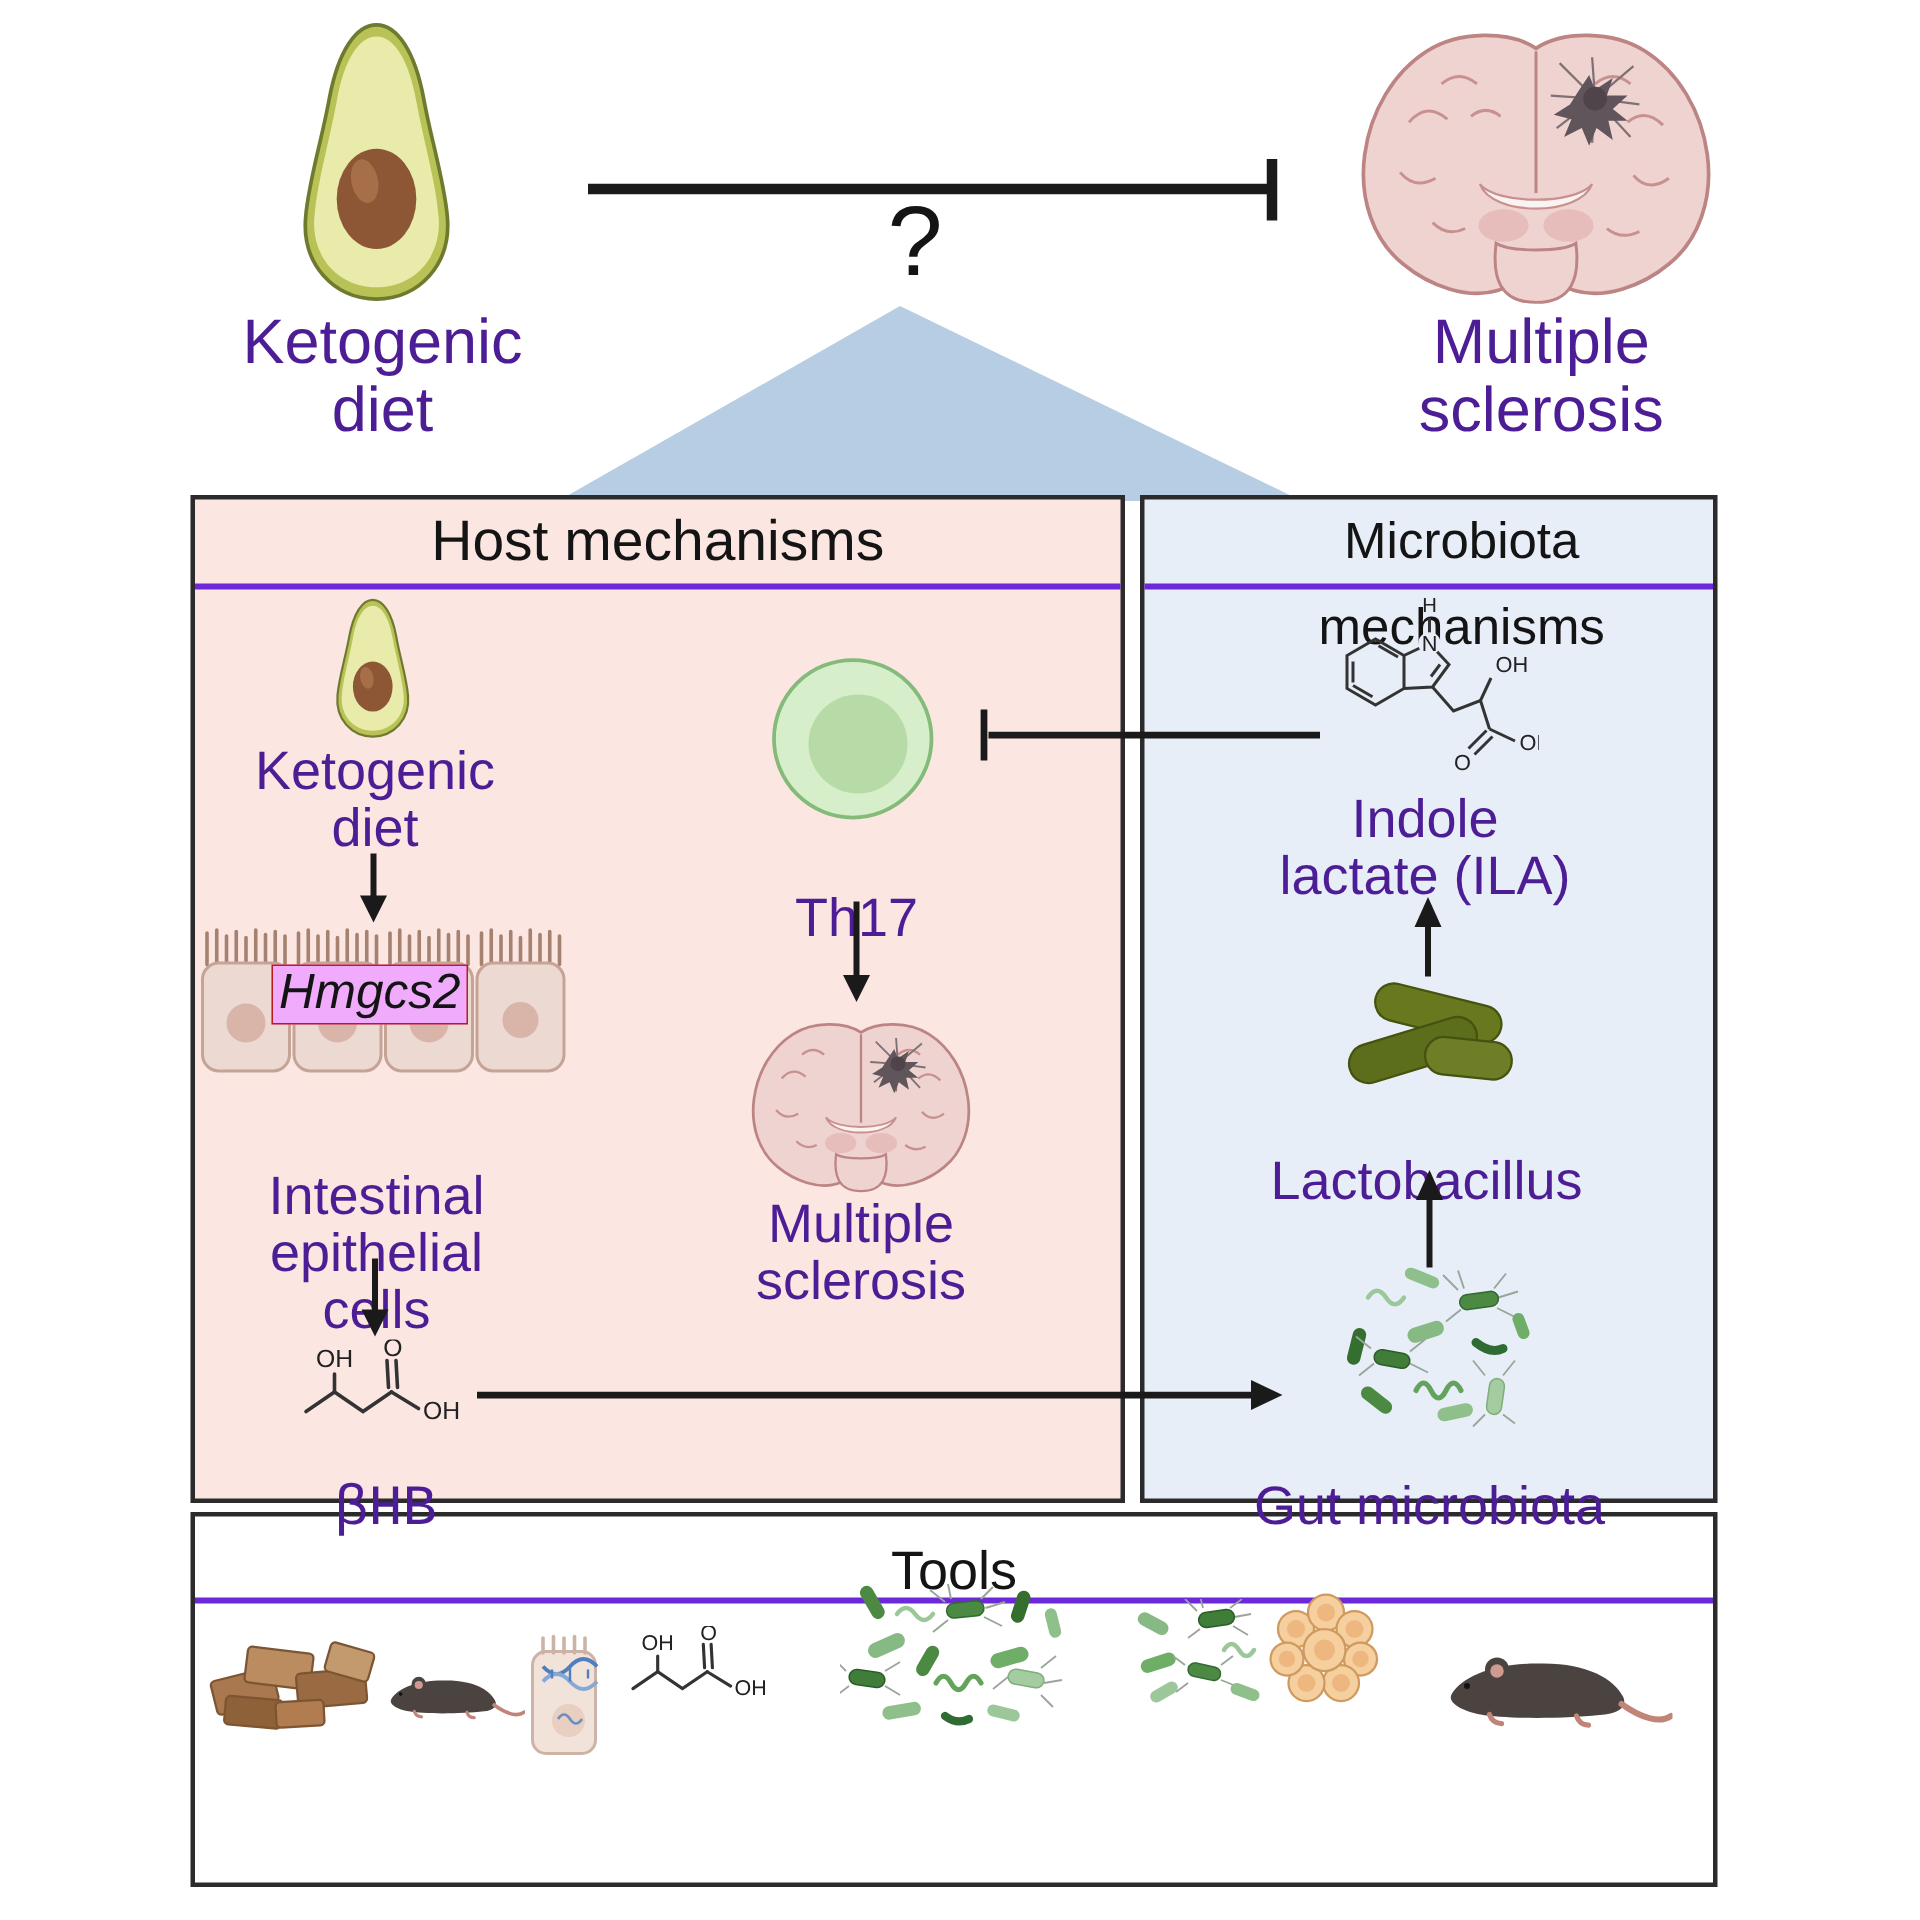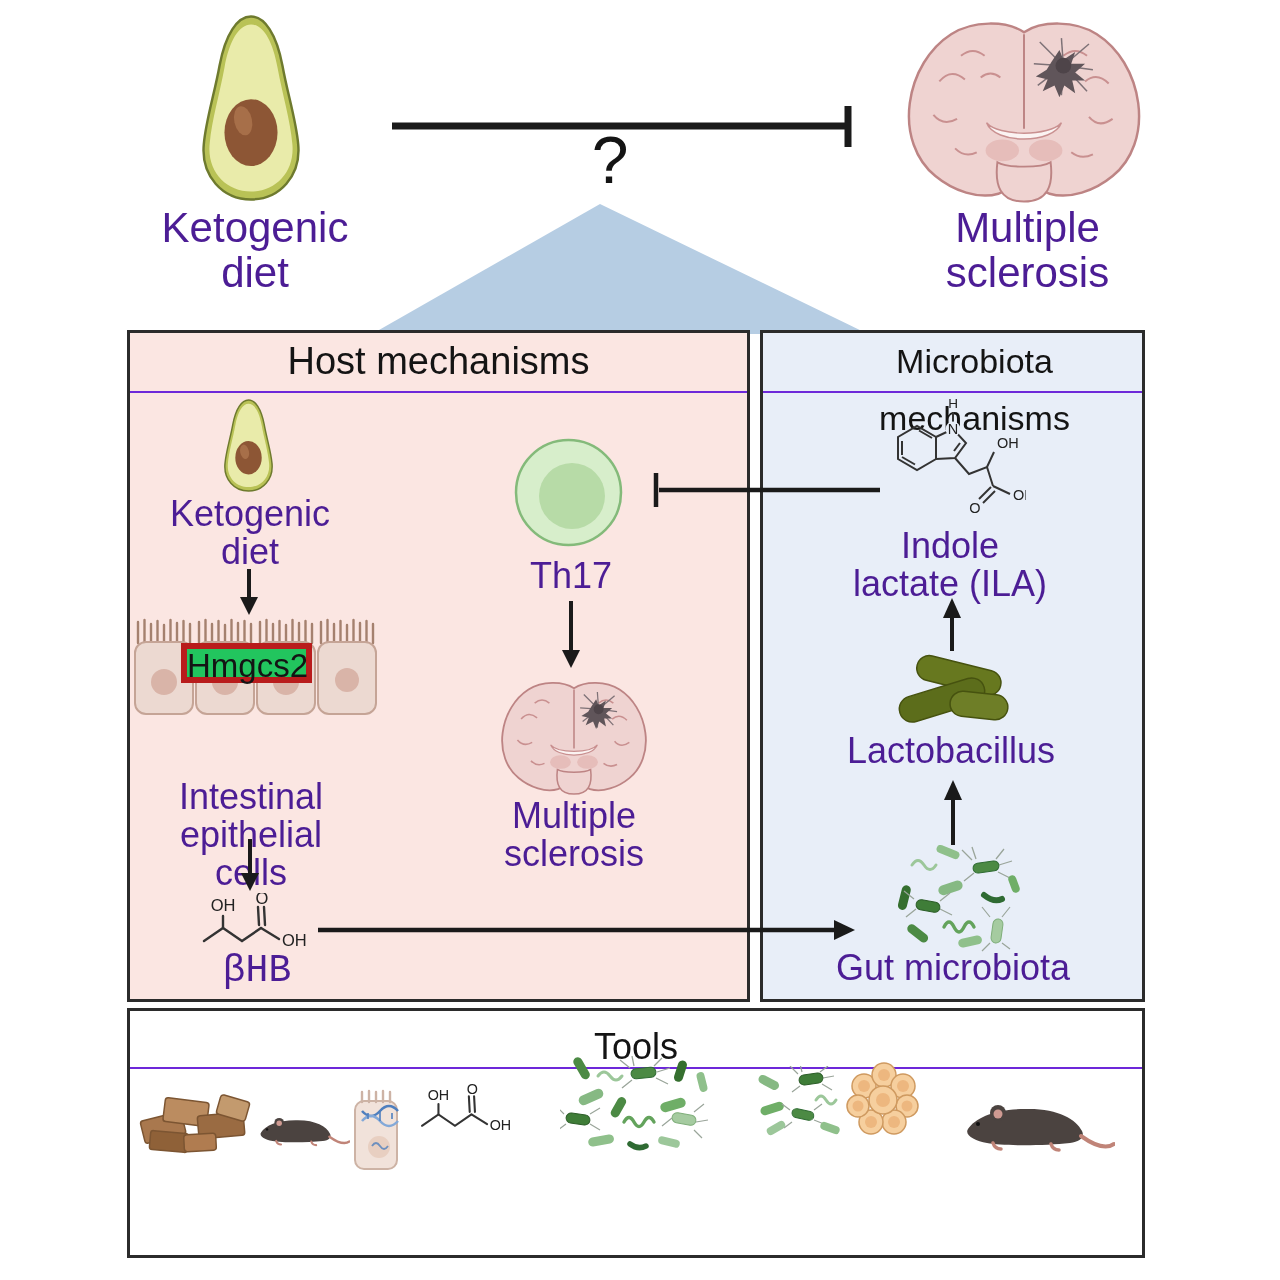--- a/index.html
+++ b/index.html
@@ -5,32 +5,32 @@
   html,body{margin:0;padding:0;background:#ffffff;}
   .canvas{
     position:relative;width:1280px;height:1280px;background:#ffffff;
     font-family:"Liberation Sans","DejaVu Sans",sans-serif;color:#141414;overflow:hidden;
   }
   .abs{position:absolute;}
   .lbl{position:absolute;text-align:center;line-height:1.04;color:#4c1d95;}
   .lbl.big{font-size:42px;line-height:1.06;}
   .lbl.mid{font-size:36px;line-height:1.06;}
   .lbl.tool{font-size:30px;line-height:1.05;}
-  .nowrap{white-space:nowrap;transform:translateX(-50%);}
+  .nowrap{white-space:nowrap;transform:translateX(-50%);margin-top:36px;}
   .panel{position:absolute;border:3px solid #2b2b2b;box-sizing:border-box;z-index:1;}
-  .panel-header{border-bottom:2px solid #6d28d9;text-align:center;box-sizing:border-box;}
+  .panel-header{border-bottom:4px solid #6d28d9;text-align:center;box-sizing:border-box;}
   #host-panel{left:127px;top:330px;width:623px;height:672px;background:#fbe6e2;}
   #host-panel .panel-header{height:60px;line-height:57px;font-size:38px;}
   #microbiota-panel{left:760px;top:330px;width:385px;height:672px;background:#e8eef8;}
   #microbiota-panel .panel-header{height:60px;line-height:57px;font-size:34px;padding-left:44px;}
   #tools-panel{left:127px;top:1008px;width:1018px;height:250px;background:#ffffff;}
   #tools-panel .panel-header{height:42px;line-height:40px;font-size:36px;margin-top:16px;}
   #question{position:absolute;left:610px;top:122px;font-size:66px;font-weight:400;transform:translateX(-50%);}
-  #hmgcs2-box{position:absolute;left:181px;top:643px;width:131px;height:40px;background:#22c55e;
-    border:6px solid #b91c1c;box-sizing:border-box;text-align:center;line-height:34px;font-size:33px;z-index:3;}
+  #hmgcs2-box{position:absolute;left:181px;top:643px;width:131px;height:40px;background:#f0abfc;
+    border:1px solid #b91c1c;box-sizing:border-box;text-align:center;line-height:34px;font-size:33px;z-index:3;font-style:italic;}
   .content{z-index:2;}
   #connector-overlay{position:absolute;left:0;top:0;z-index:5;pointer-events:none;}
   svg text{font-family:"Liberation Sans","DejaVu Sans",sans-serif;fill:#222;}
   .italic{}
 </style>
 </head>
 <body>
 
 <div class="canvas">
 

